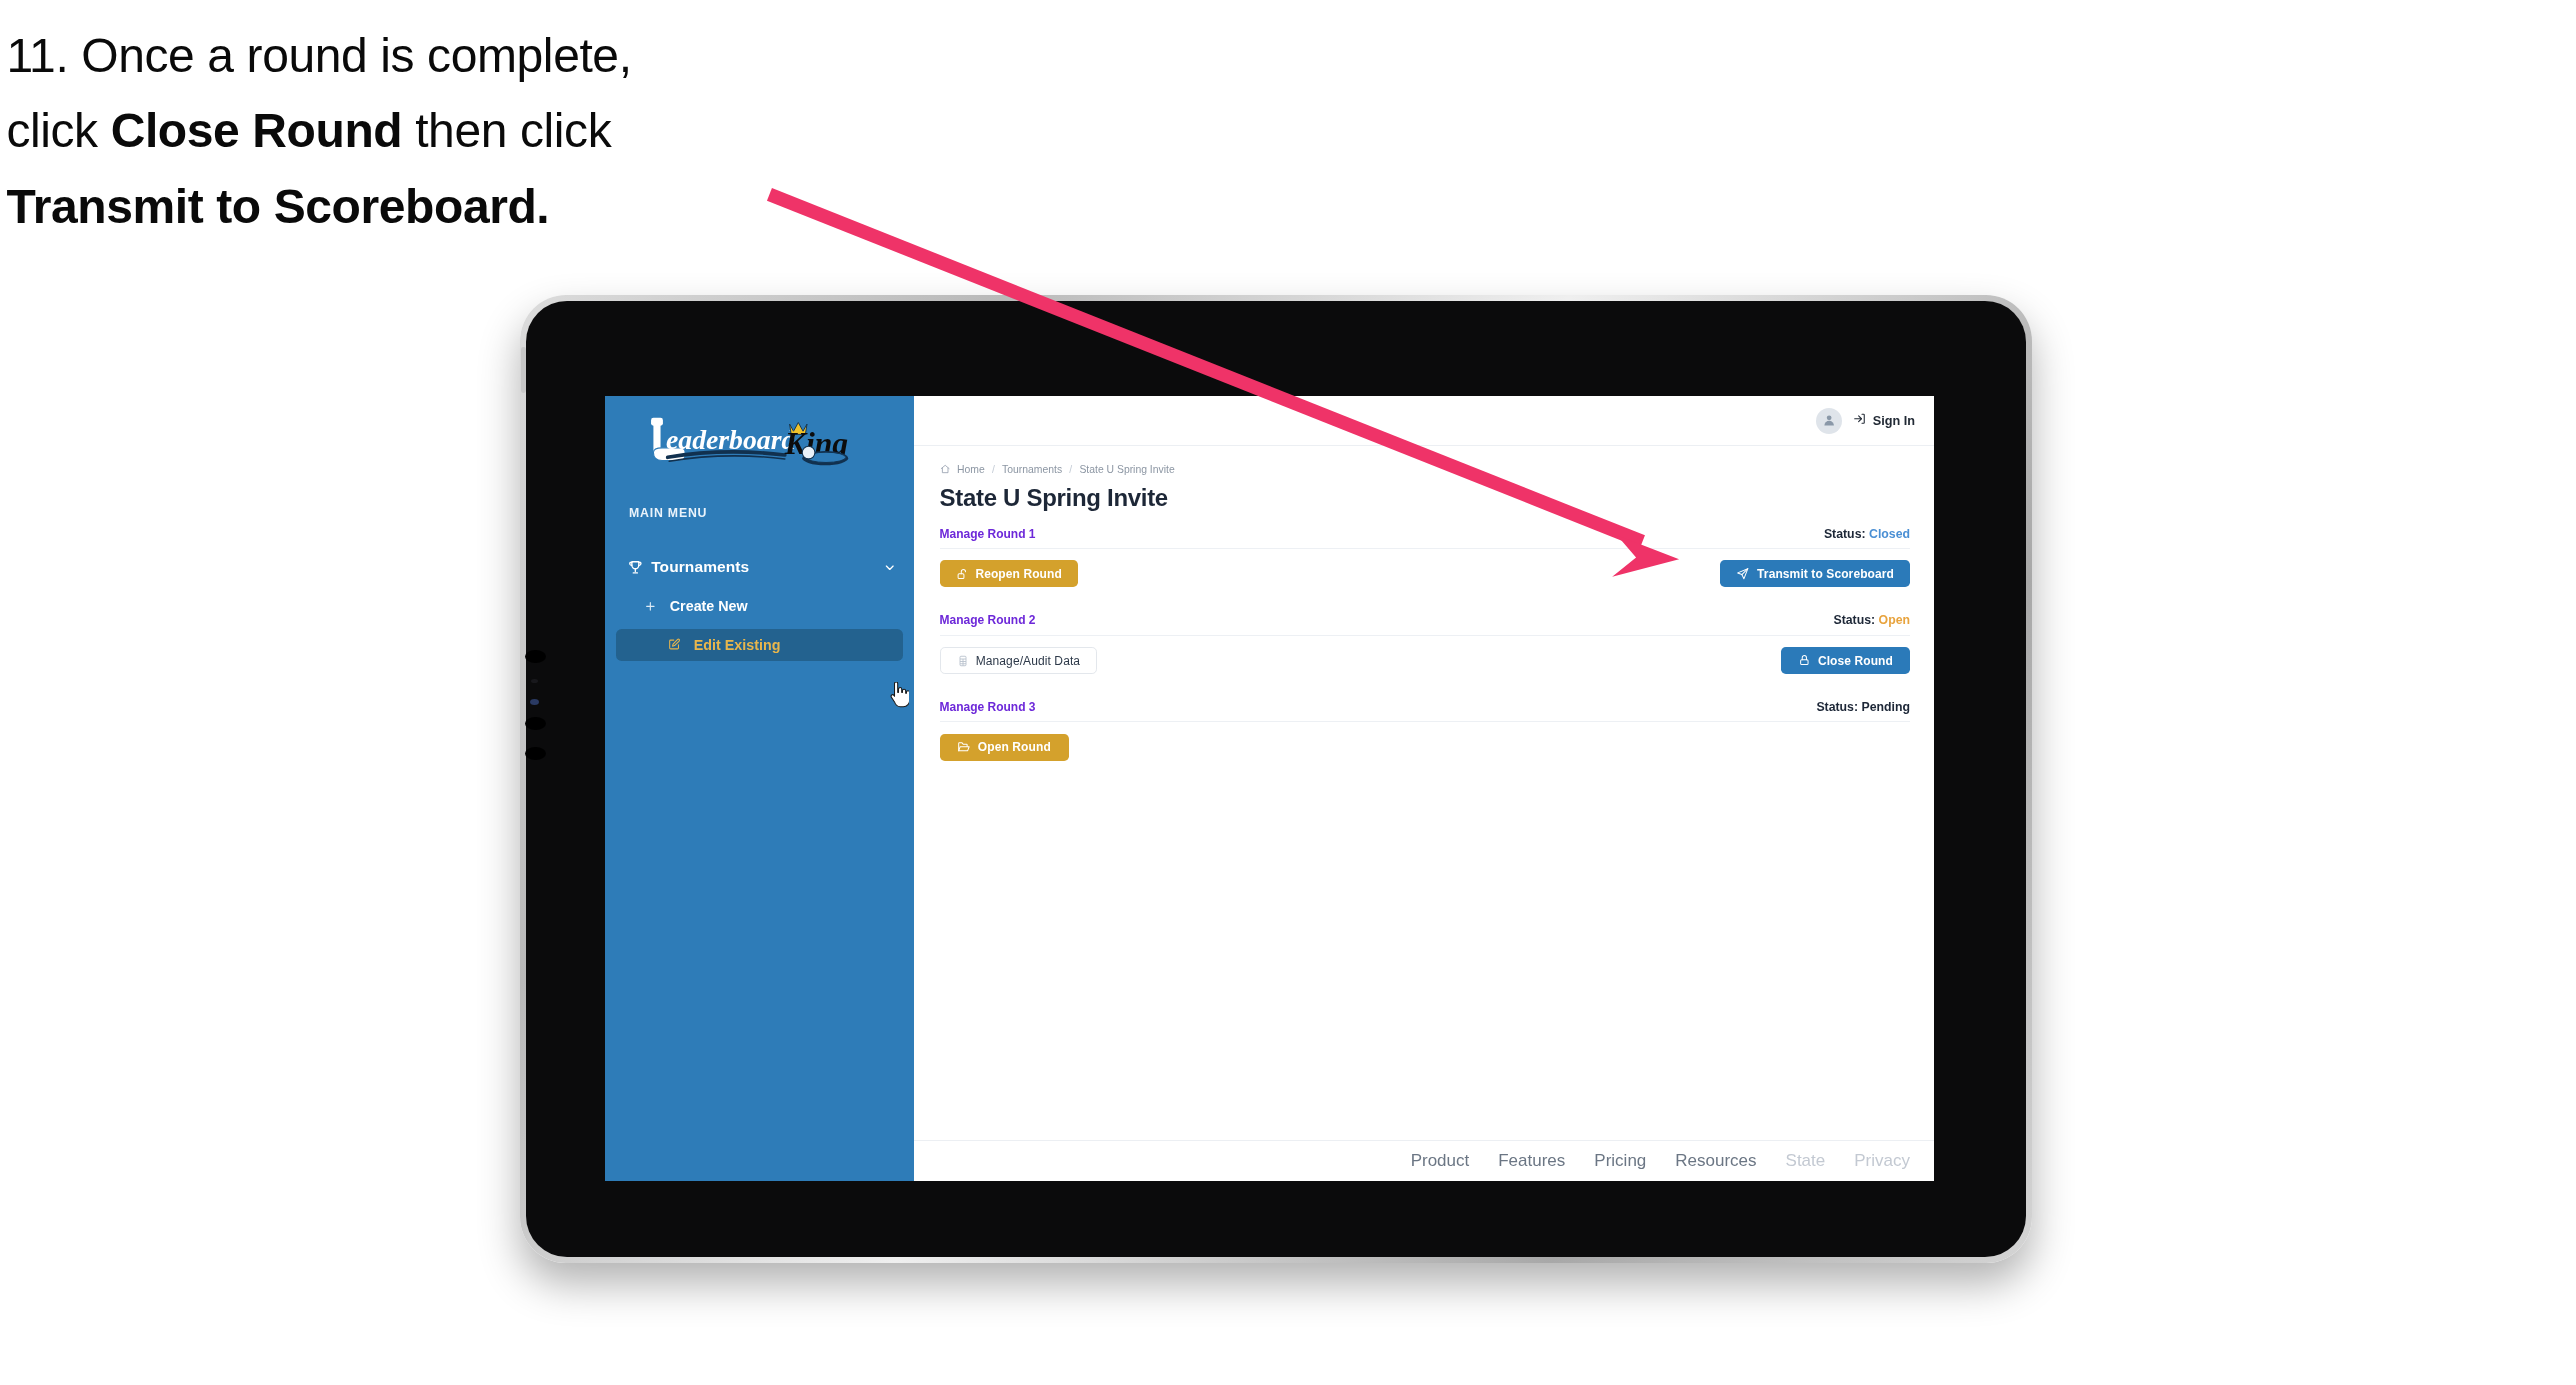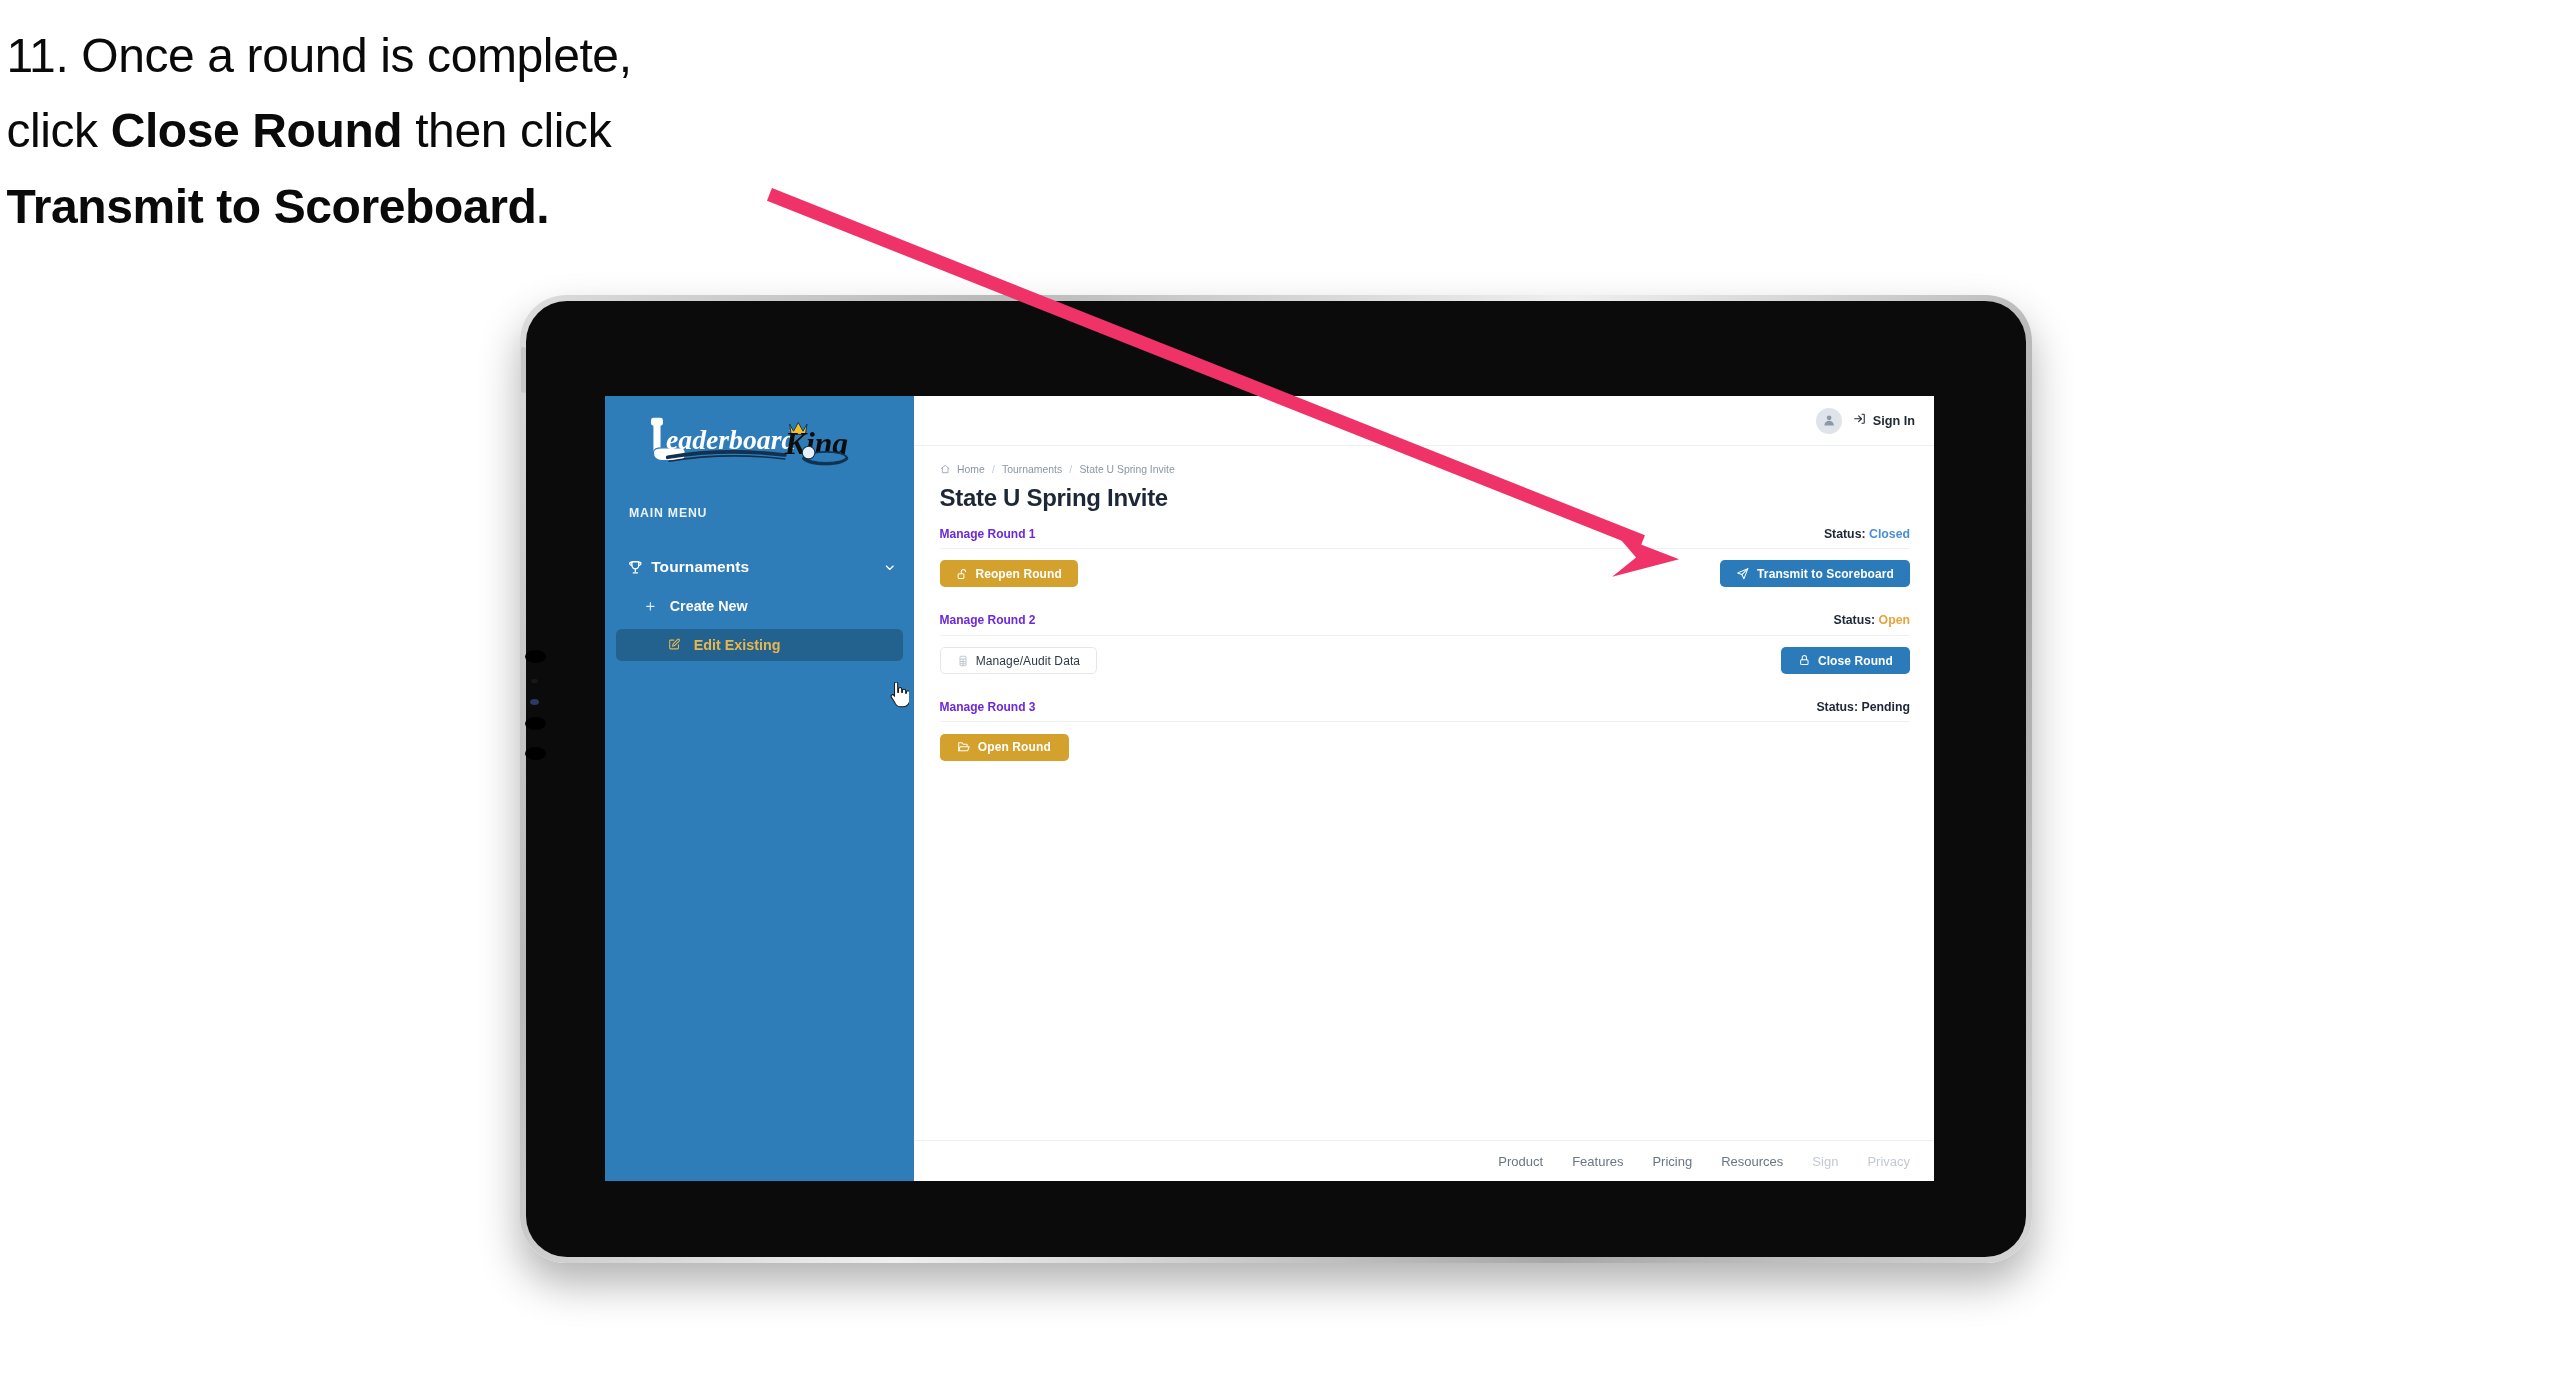--- a/index.html
+++ b/index.html
@@ -270,21 +270,21 @@
 
   #footer {
     margin-top: auto;
     border-top: 0.8px solid #eceff3;
     height: 40px;
     display: flex;
     align-items: center;
     justify-content: flex-end;
     gap: 29px;
     padding-right: 24px;
-    font-size: 13px;
+    font-size: 17px;
   }
   .flink { color: #6b7684; font-weight: 400; }
   .flink.muted { color: #c3c9d2; }
 
   
   #hand-cursor {
     position: absolute;
     left: 283px;
     top: 286px;
     z-index: 30;
@@ -504,21 +504,21 @@
           </div>
         </div>
 
       </div>
 
       <div id="footer">
         <span class="flink">Product</span>
         <span class="flink">Features</span>
         <span class="flink">Pricing</span>
         <span class="flink">Resources</span>
-        <span class="flink muted">Sign</span>
+        <span class="flink muted">State</span>
         <span class="flink muted">Privacy</span>
       </div>
     </div>
 
     <div id="hand-cursor">
       <svg width="21" height="25.5" viewBox="0 0 26 32">
         <path d="M8 2c0-1.1.9-2 2-2s2 .9 2 2v11h1V9c0-1.1.9-2 2-2s2 .9 2 2v4h1v-2c0-1.1.9-2 2-2s2 .9 2 2v3h1v-1c0-1.1.9-2 2-2s2 .9 2 2v9c0 5-3 9-8 9h-4c-4 0-6-3-7-6L4 19c-.6-1.1-.2-2.3.9-2.9 1-.5 2 0 2.6 1L8 18z" fill="#ffffff" stroke="#1a1a1a" stroke-width="1.3" stroke-linejoin="round"></path>
       </svg>
     </div>
 

